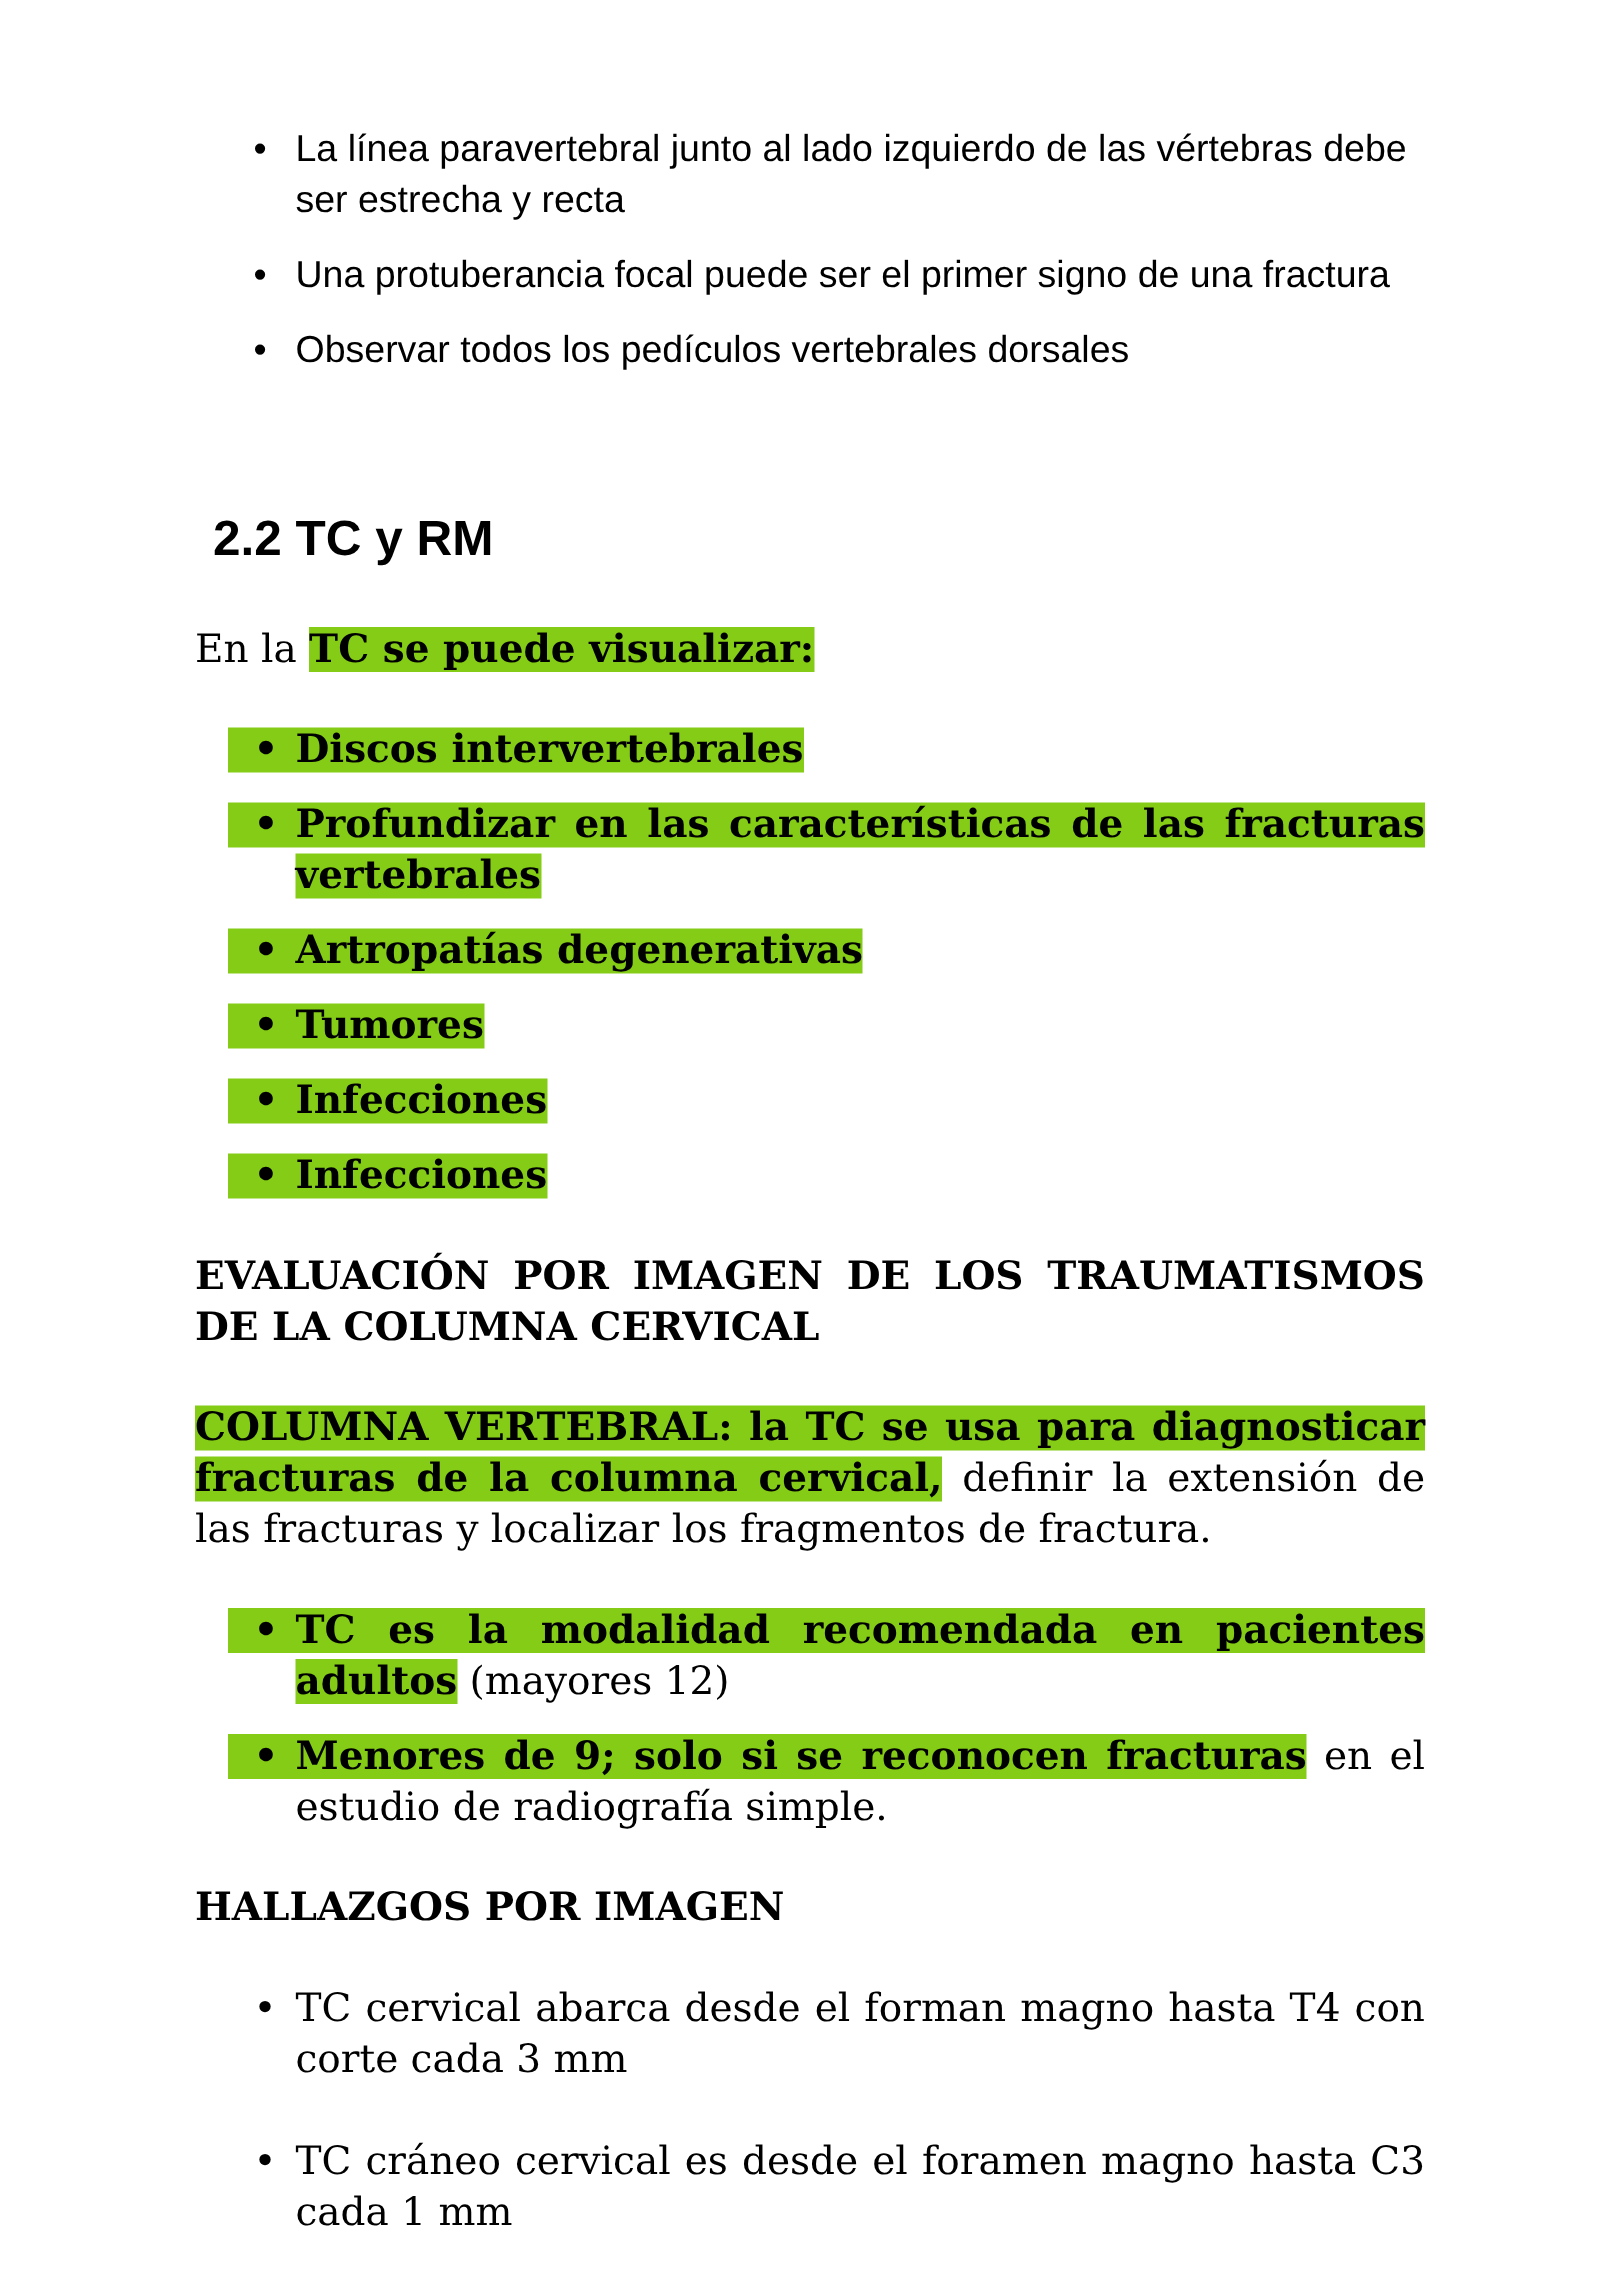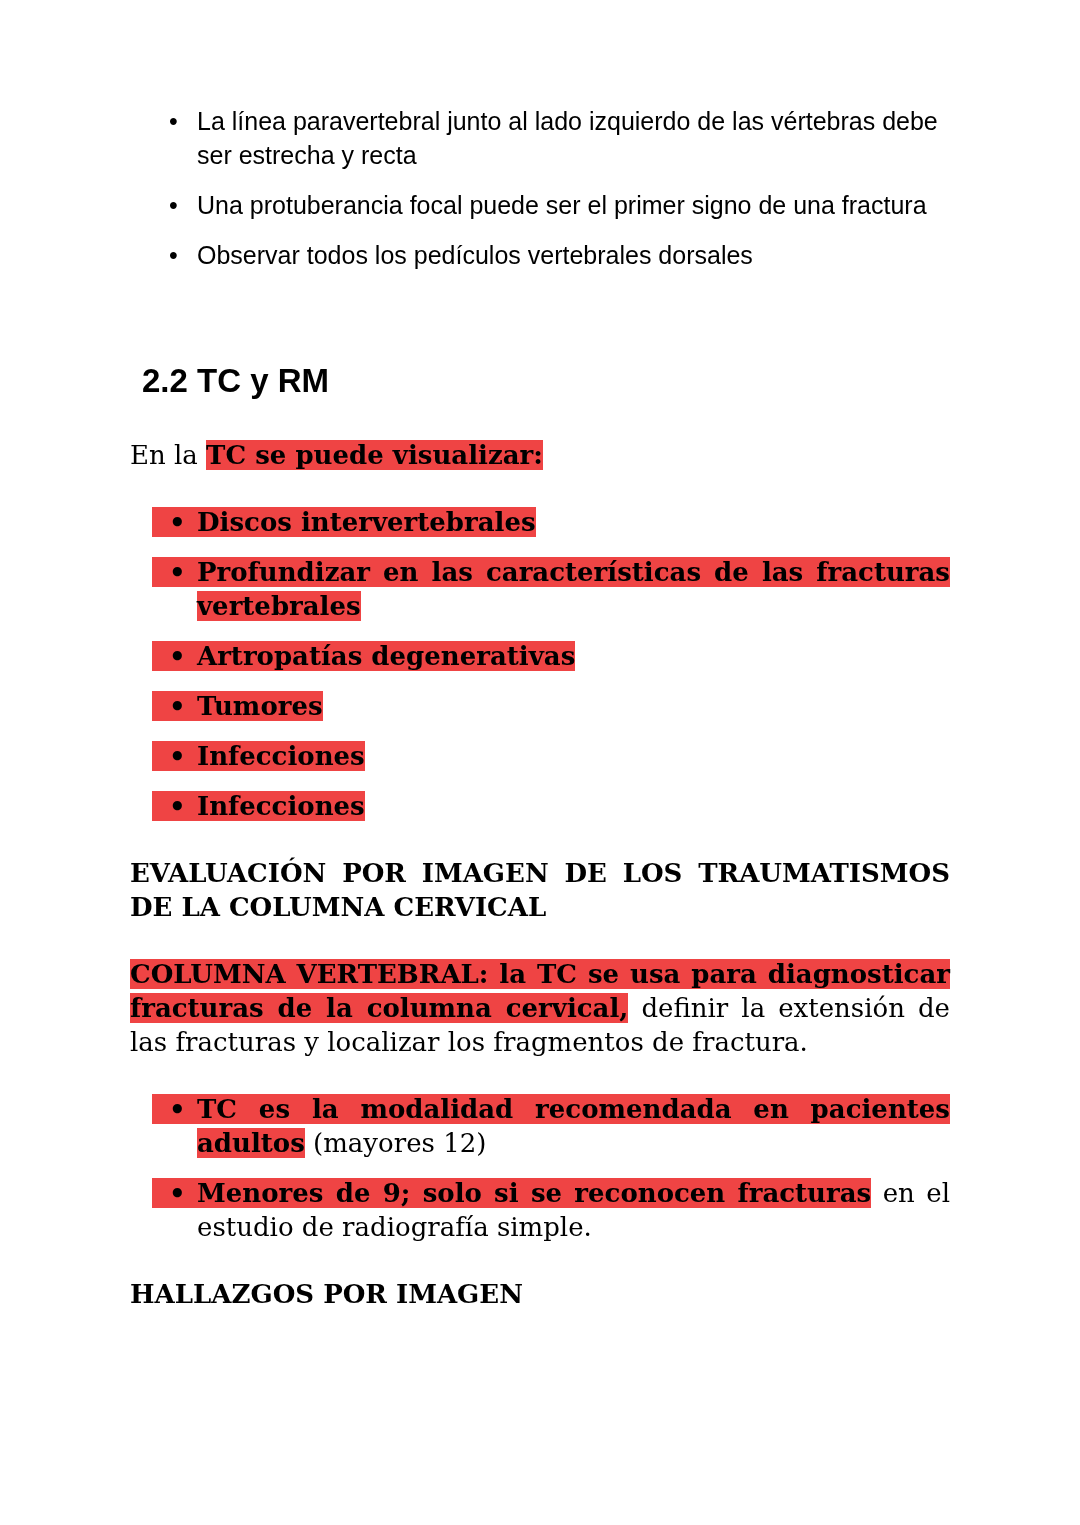--- a/index.html
+++ b/index.html
@@ -1,30 +1,30 @@
 <!DOCTYPE html>
 <html><head>
 <meta charset="utf-8">
 <style>
   html, body { margin: 0; padding: 0; background: #ffffff; }
   .page {
     position: relative;
     width: 1080px;
     height: 1525px;
     box-sizing: border-box;
-    padding: 104px 130px 0 130px;
+    padding: 82px 130px 0 130px;
     background: #ffffff;
     color: #000000;
     overflow: hidden;
   }
   .sans  { font-family: "Liberation Sans", sans-serif; font-size: 25px; line-height: 34px; }
   .serif { font-family: "DejaVu Serif", serif; font-size: 26px; line-height: 34px; }
   .b { font-weight: bold; }
   .just { text-align: justify; }
-  .hl { background-color: #ef4444; }
+  .hl { background-color: #84cc16; }
 
   .block { margin: 0 0 33px 0; }
   .section-heading {
     font-family: "Liberation Sans", sans-serif;
     font-size: 33px;
     line-height: 42px;
     font-weight: bold;
     margin: 88px 0 36px 12px;
   }
   .hallazgos-heading { }
@@ -94,14 +94,22 @@
     <div class="li just">
       <span class="b hl"><span class="bullet">•</span><span>TC es la modalidad recomendada en pacientes adultos</span></span><span> (mayores 12)</span>
     </div>
     <div class="li just">
       <span class="b hl"><span class="bullet">•</span><span>Menores de 9; solo si se reconocen fracturas</span></span><span> en el estudio de radiografía simple.</span>
     </div>
   </div>
 
   <div class="block serif b hallazgos-heading">HALLAZGOS POR IMAGEN</div>
 
+  <div class="block serif spaced-list">
+    <div class="li just">
+      <span class="bullet">•</span><span>TC cervical abarca desde el forman magno hasta T4 con corte cada 3 mm</span>
+    </div>
+    <div class="li just">
+      <span class="bullet">•</span><span>TC cráneo cervical es desde el foramen magno hasta C3 cada 1 mm</span>
+    </div>
+  </div>
 
 </div>
 
 </body></html>

